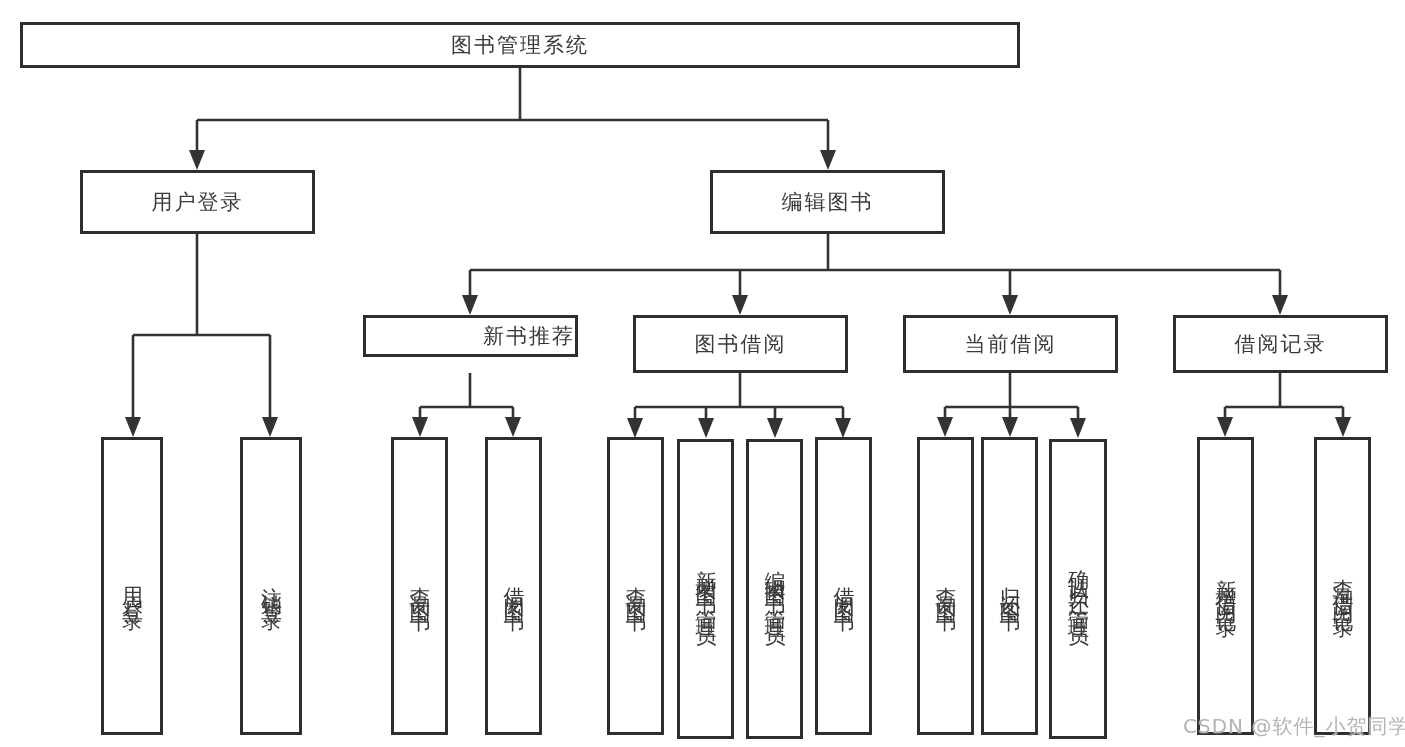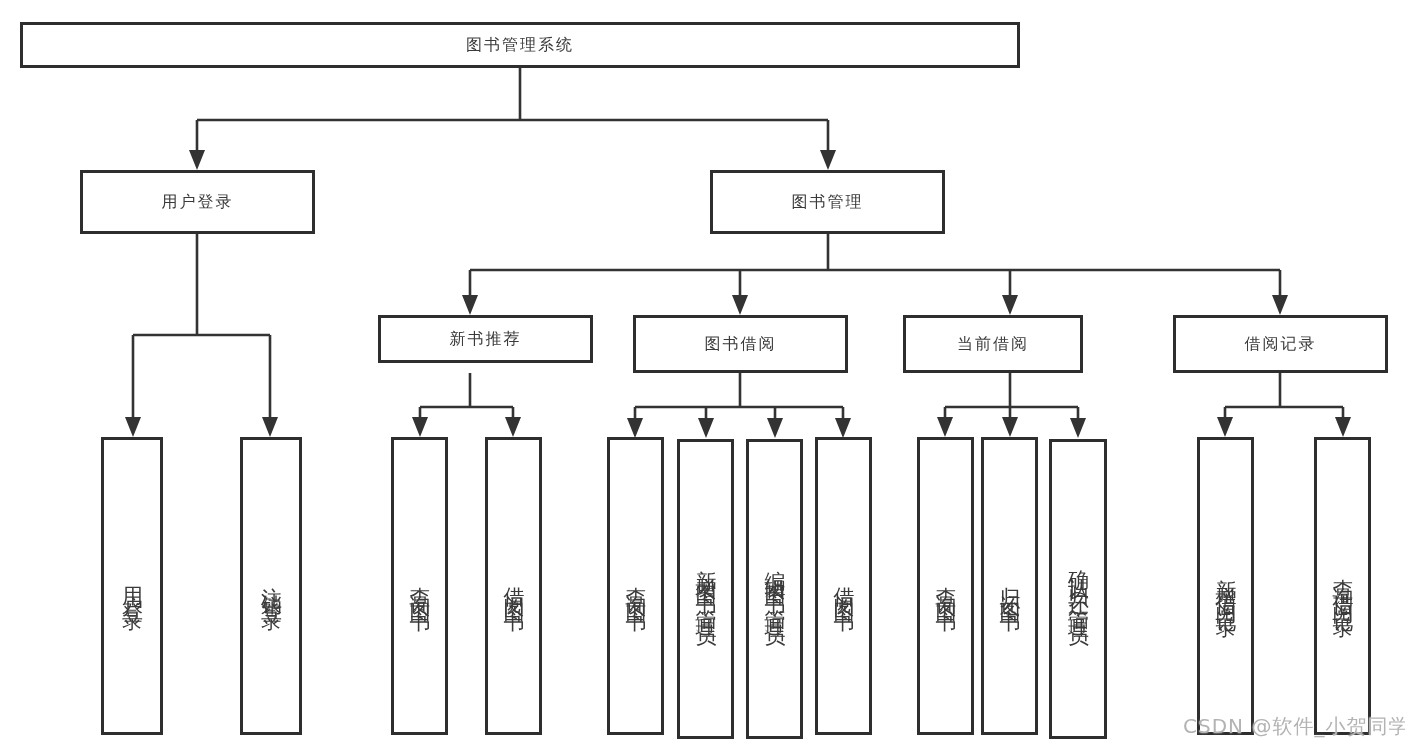--- a/index.html
+++ b/index.html
@@ -20,21 +20,21 @@
   }
   .box {
     position: absolute;
     box-sizing: border-box;
     border: 3px solid #2e2e2e;
     background: #ffffff;
     display: flex;
     align-items: center;
     justify-content: center;
     z-index: 2;
-    font-size: 16px;
+    font-size: 21px;
     color: #3a3a3a;
   }
   .hbox { letter-spacing: 2px; }
   .vbox {
     writing-mode: vertical-rl;
     text-orientation: mixed;
     letter-spacing: 0.38em;
     border-width: 3px;
     font-size: 21px;
     line-height: 1;
@@ -114,30 +114,30 @@
   </svg>
 
   <div class="box hbox" style="left:20px; top:22px; width:1000px; height:46px;">
     <span>图书管理系统</span>
   </div>
 
   <div class="box hbox" style="left:80px; top:170px; width:235px; height:64px;">
     <span>用户登录</span>
   </div>
   <div class="box hbox" style="left:710px; top:170px; width:235px; height:64px;">
-    <span>图书管理</span>
+    <span>编辑图书</span>
   </div>
 
-  <div class="box hbox" style="left:378px; top:315px; width:215px; height:48px;">
+  <div class="box hbox" style="left:363px; top:315px; width:215px; height:42px;justify-content:flex-end;">
     <span>新书推荐</span>
   </div>
   <div class="box hbox" style="left:633px; top:315px; width:215px; height:58px;justify-content:center;">
     <span>图书借阅</span>
   </div>
-  <div class="box hbox" style="left:903px; top:315px; width:180px; height:58px;">
+  <div class="box hbox" style="left:903px; top:315px; width:215px; height:58px;">
     <span>当前借阅</span>
   </div>
   <div class="box hbox" style="left:1173px; top:315px; width:215px; height:58px;">
     <span>借阅记录</span>
   </div>
 
   <div class="box vbox" style="left:101px; top:437px; width:62px; height:298px;">
     <span>用户登录</span>
   </div>
   <div class="box vbox" style="left:240px; top:437px; width:62px; height:298px;">

